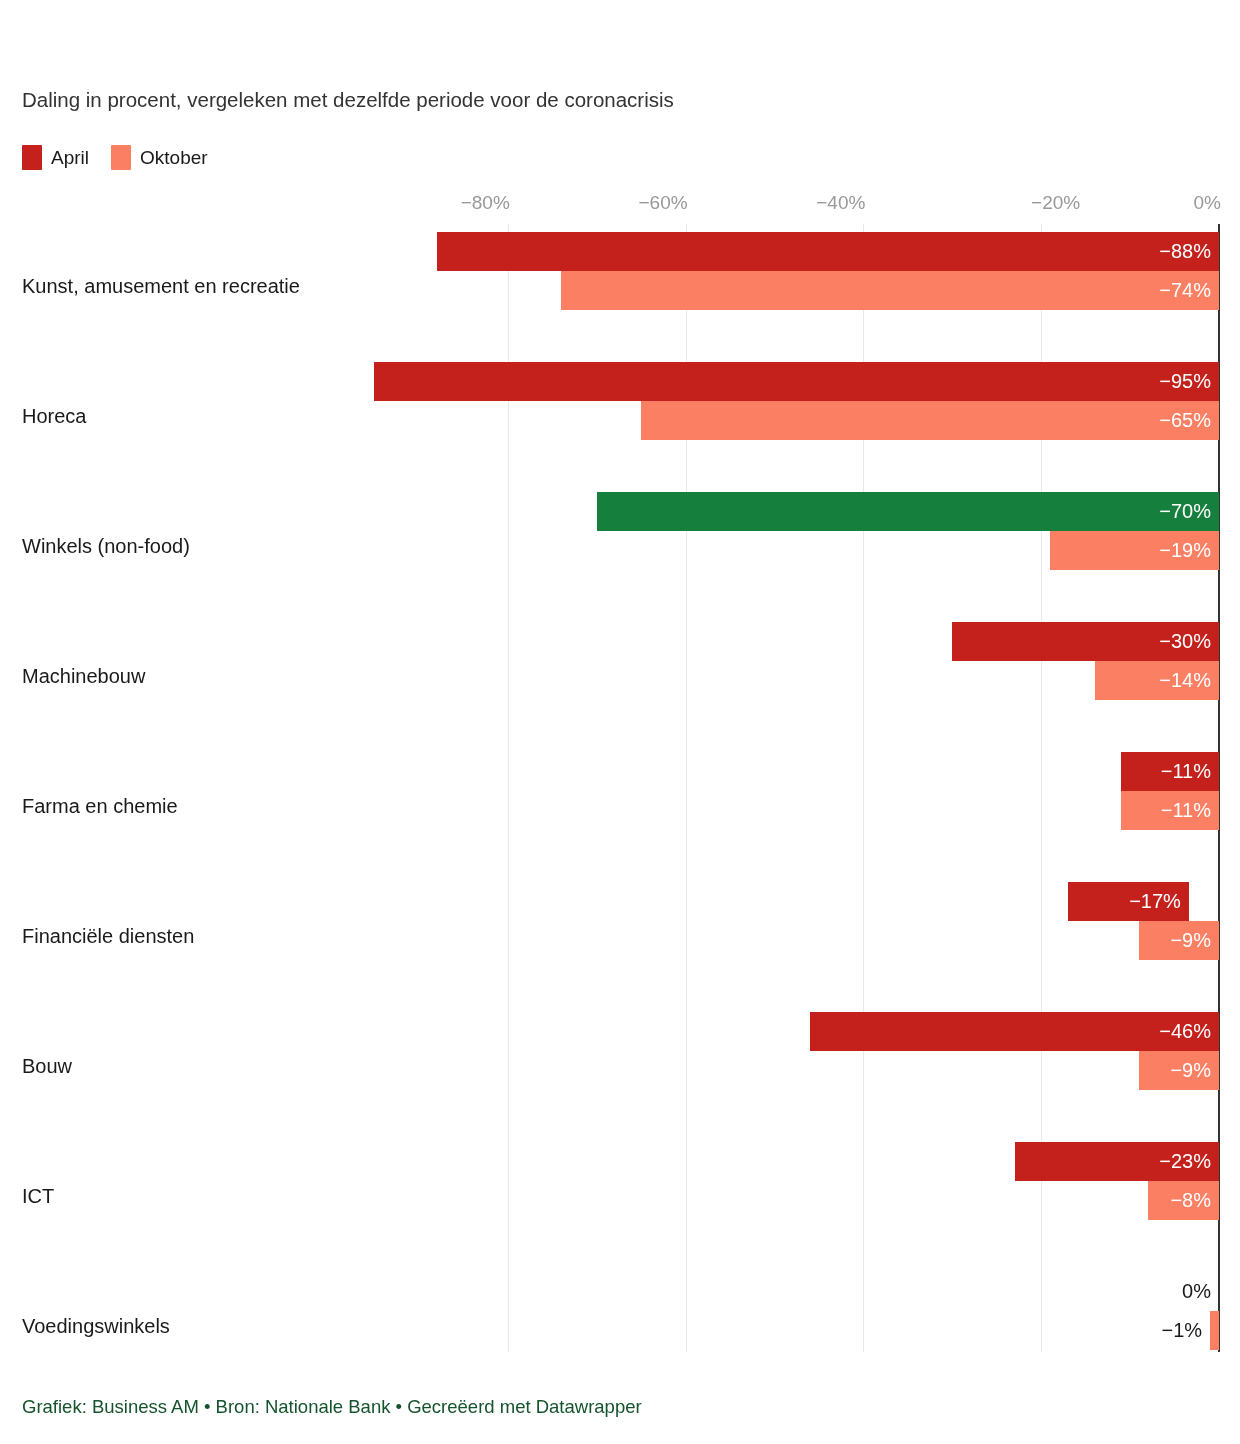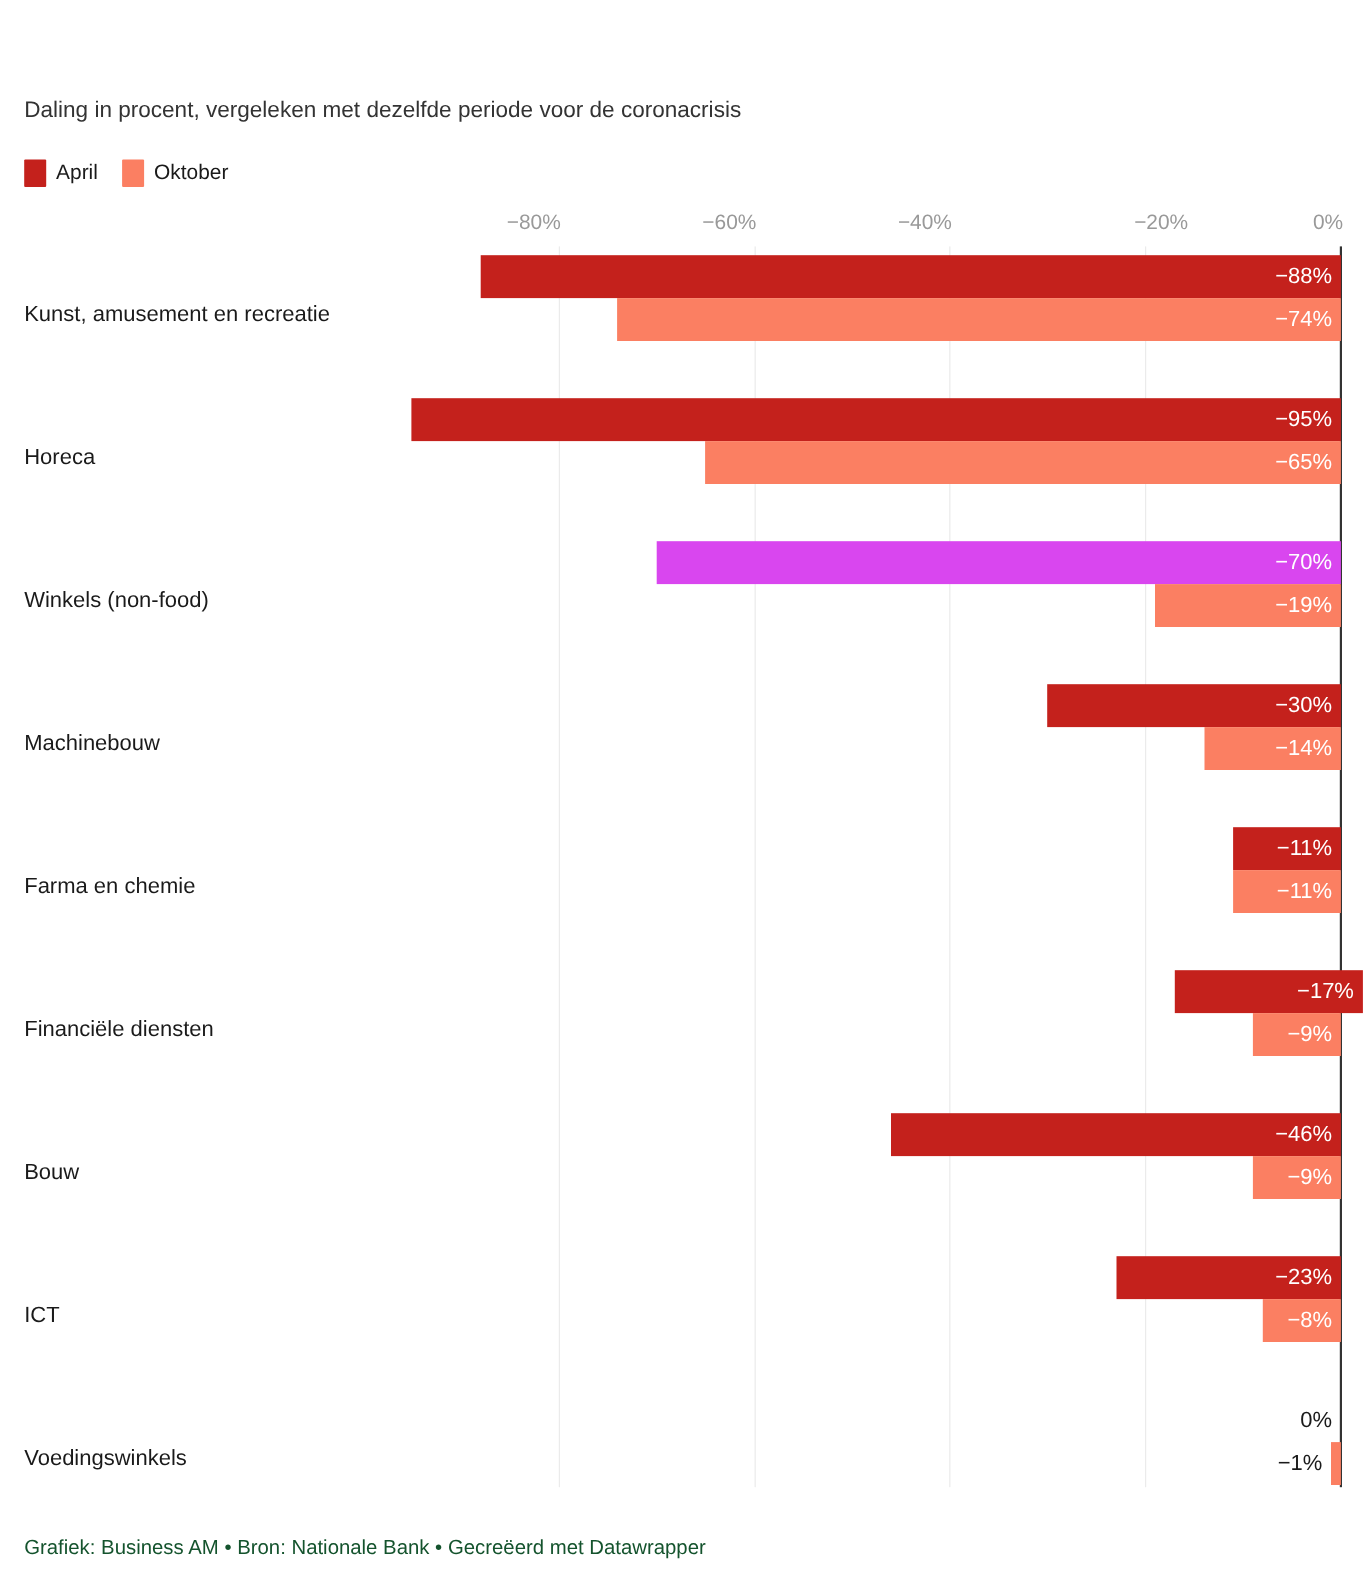--- a/index.html
+++ b/index.html
@@ -106,21 +106,21 @@
           <div class="row-label">Horeca</div>
           <div class="bar april" style="background: rgb(196, 33, 28); left: 374.45px; width: 844.55px;">
             <span class="bar-value">−95%</span>
           </div>
           <div class="bar oktober" style="background: rgb(251, 127, 98); left: 641.15px; width: 577.85px;">
             <span class="bar-value">−65%</span>
           </div>
         </div>
         <div class="row" style="top: 260px;">
           <div class="row-label">Winkels (non-food)</div>
-          <div class="bar april" style="background: #d946ef; left: 596.7px; width: 622.3px;">
+          <div class="bar april" style="background: #15803d; left: 596.7px; width: 622.3px;">
             <span class="bar-value">−70%</span>
           </div>
           <div class="bar oktober" style="background: rgb(251, 127, 98); left: 1050.09px; width: 168.91px;">
             <span class="bar-value">−19%</span>
           </div>
         </div>
         <div class="row" style="top: 390px;">
           <div class="row-label">Machinebouw</div>
           <div class="bar april" style="background: rgb(196, 33, 28); left: 952.3px; width: 266.7px;">
             <span class="bar-value">−30%</span>
@@ -133,21 +133,21 @@
           <div class="row-label">Farma en chemie</div>
           <div class="bar april" style="background: rgb(196, 33, 28); left: 1121.21px; width: 97.79px;">
             <span class="bar-value">−11%</span>
           </div>
           <div class="bar oktober" style="background: rgb(251, 127, 98); left: 1121.21px; width: 97.79px;">
             <span class="bar-value">−11%</span>
           </div>
         </div>
         <div class="row" style="top: 650px;">
           <div class="row-label">Financiële diensten</div>
-          <div class="bar april" style="background: rgb(196, 33, 28); left: 1067.87px; width: 171px;">
+          <div class="bar april" style="background: rgb(196, 33, 28); left: 1067.87px; width: 121px;">
             <span class="bar-value">−17%</span>
           </div>
           <div class="bar oktober" style="background: rgb(251, 127, 98); left: 1138.99px; width: 80.01px;">
             <span class="bar-value">−9%</span>
           </div>
         </div>
         <div class="row" style="top: 780px;">
           <div class="row-label">Bouw</div>
           <div class="bar april" style="background: rgb(196, 33, 28); left: 810.06px; width: 408.94px;">
             <span class="bar-value">−46%</span>

